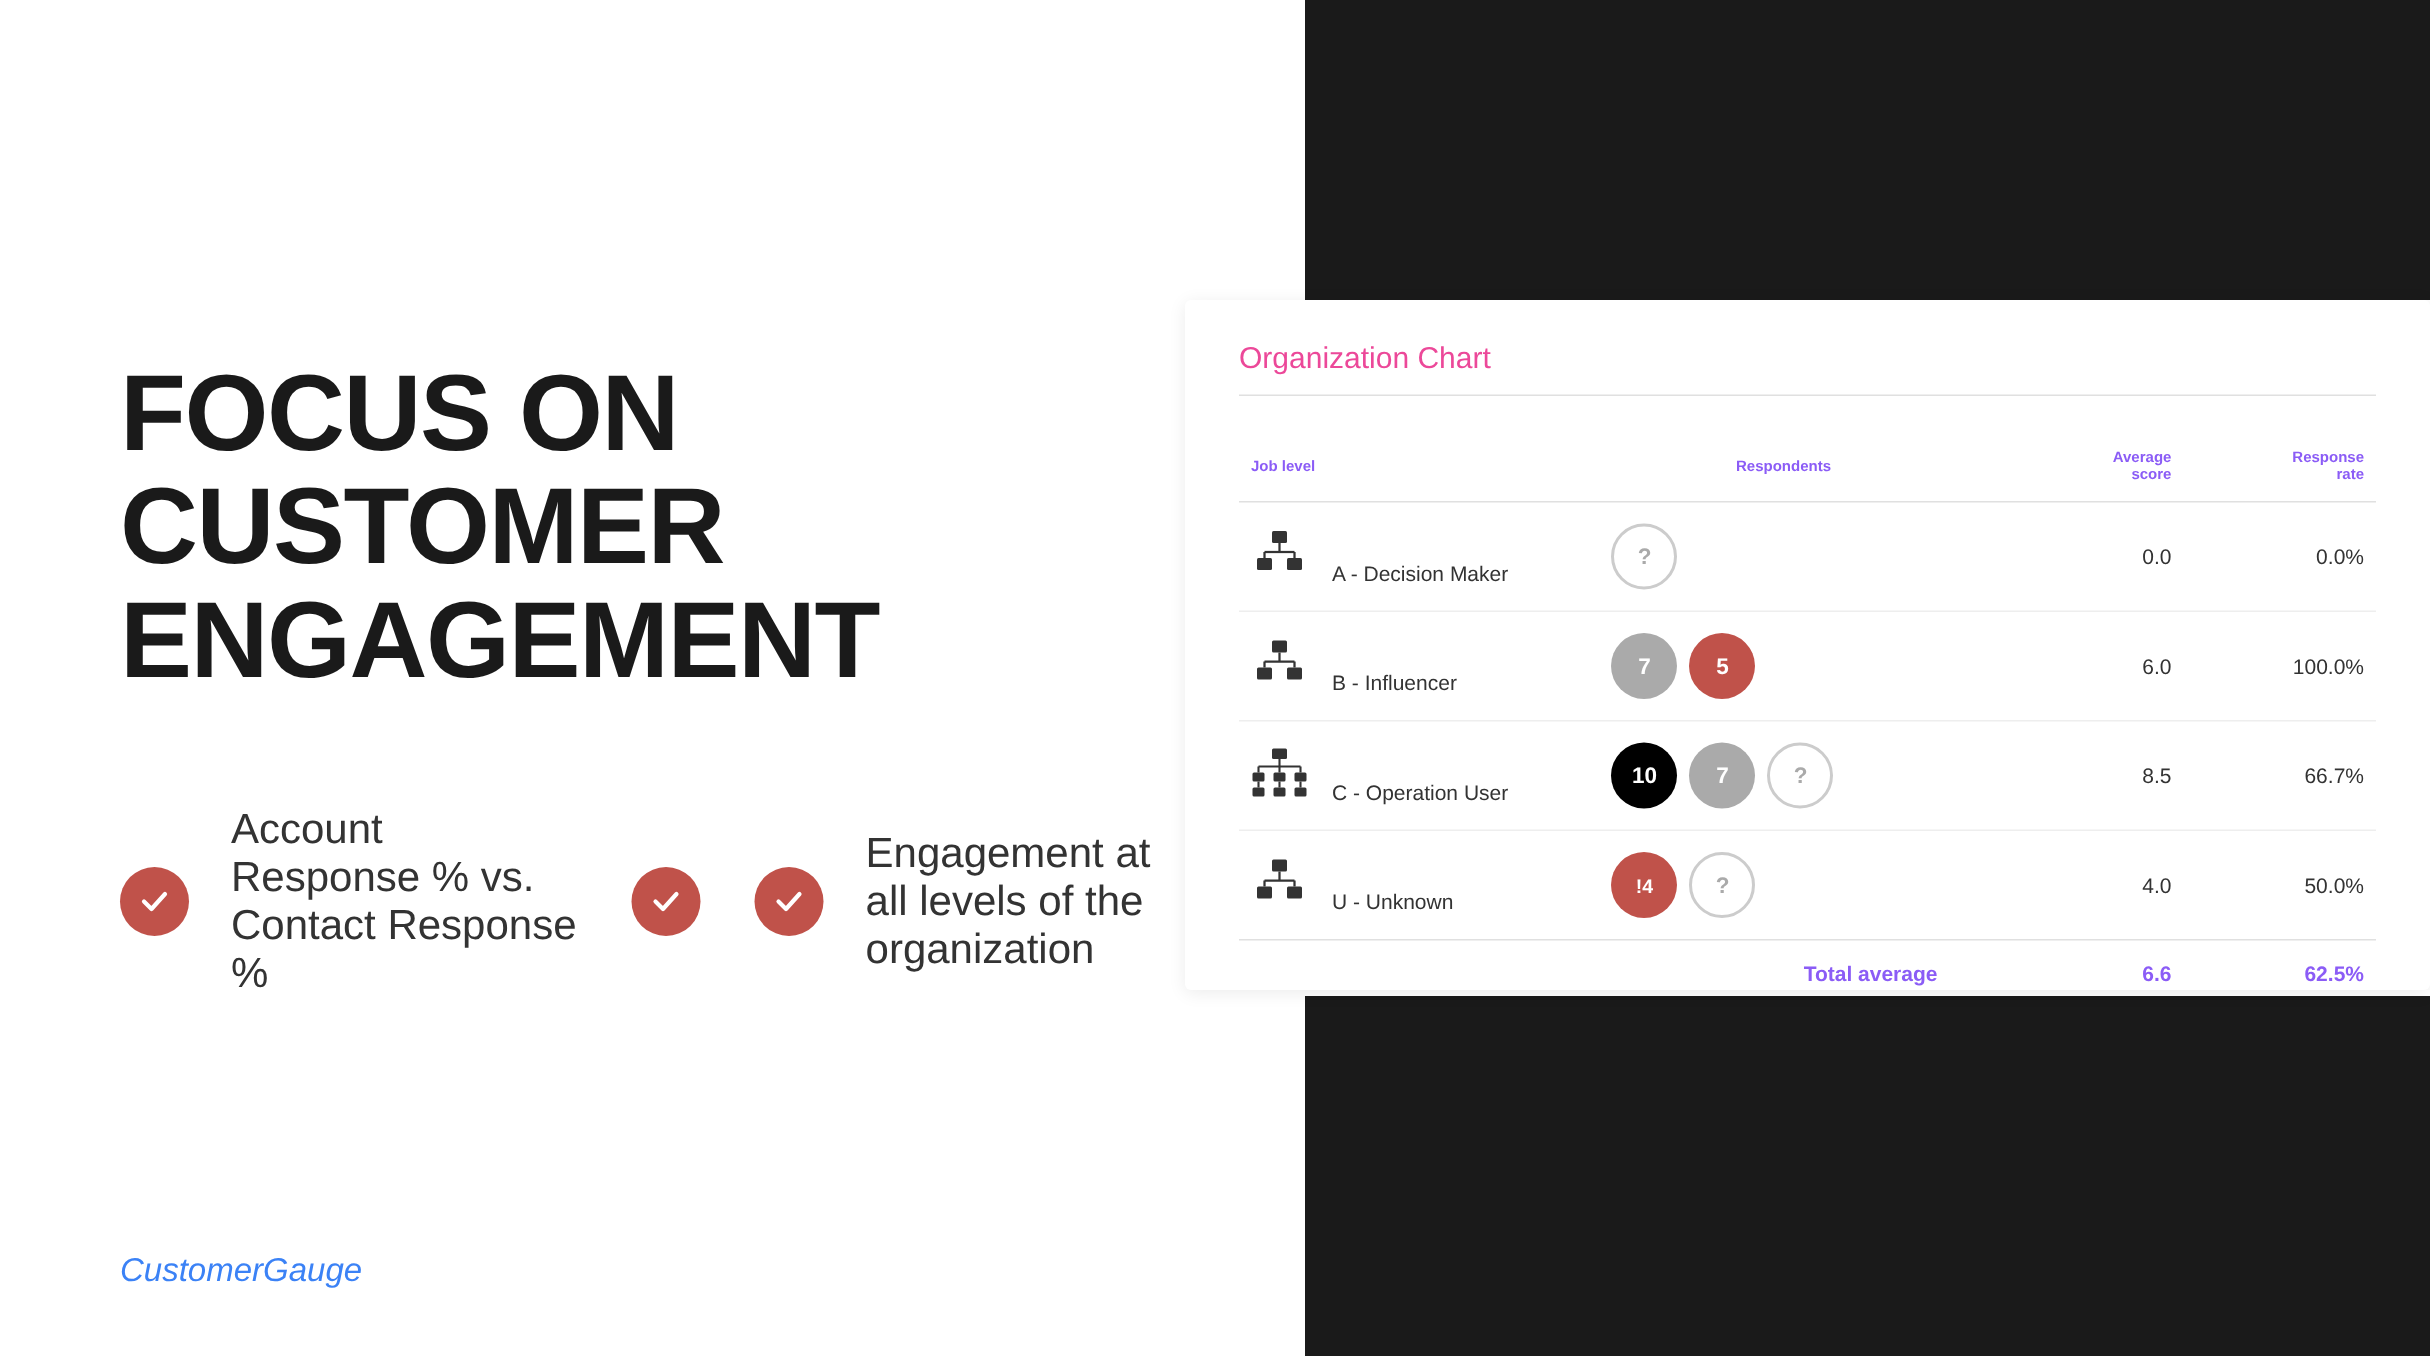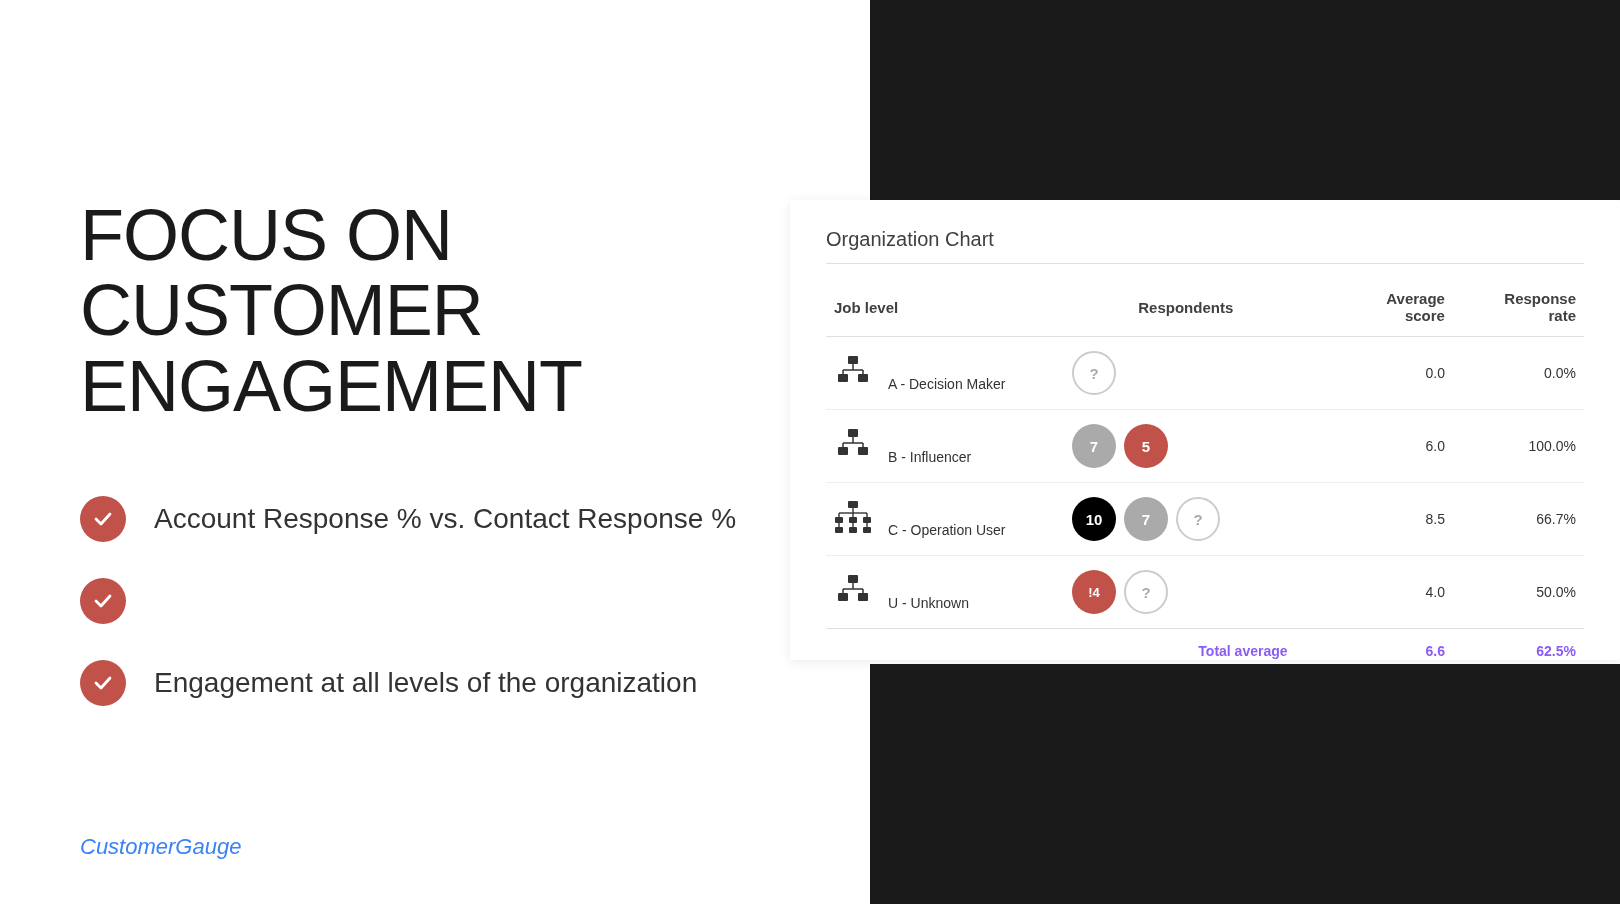--- a/index.html
+++ b/index.html
@@ -39,32 +39,32 @@
       height: 904px;
       background: #ffffff;
       display: flex;
       flex-direction: column;
       justify-content: center;
       padding: 60px 80px;
     }
 
     .main-title {
       font-size: 72px;
-      font-weight: 400;
+      font-weight: 700;
       line-height: 1.05;
       color: #1a1a1a;
       margin-bottom: 72px;
       text-transform: uppercase;
       letter-spacing: -1px;
     }
 
     .bullet-list {
       list-style: none;
       display: flex;
-      flex-direction: column;
+      flex-direction: row;
       gap: 36px;
     }
 
     .bullet-item {
       display: flex;
       align-items: center;
       gap: 28px;
     }
 
     .check-icon {
@@ -107,35 +107,35 @@
       height: 460px;
       background: #ffffff;
       border-radius: 4px;
       padding: 28px 36px;
       box-shadow: 0 2px 12px rgba(0,0,0,0.08);
     }
 
     .chart-title {
       font-size: 20px;
       font-weight: 400;
-      color: #404040;
-      margin-bottom: 20px;
+      color: #ec4899;
+      margin-bottom: 30px;
       padding-bottom: 12px;
       border-bottom: 1px solid #e0e0e0;
     }
 
     .org-table {
       width: 100%;
       border-collapse: collapse;
     }
 
     .org-table thead tr th {
-      font-size: 15px;
+      font-size: 10px;
       font-weight: 600;
-      color: #404040;
+      color: #8b5cf6;
       padding: 6px 8px 12px 8px;
       text-align: left;
       border-bottom: 1px solid #e0e0e0;
     }
 
     .org-table thead tr th.center {
       text-align: center;
     }
     .org-table thead tr th.right {
       text-align: right;

